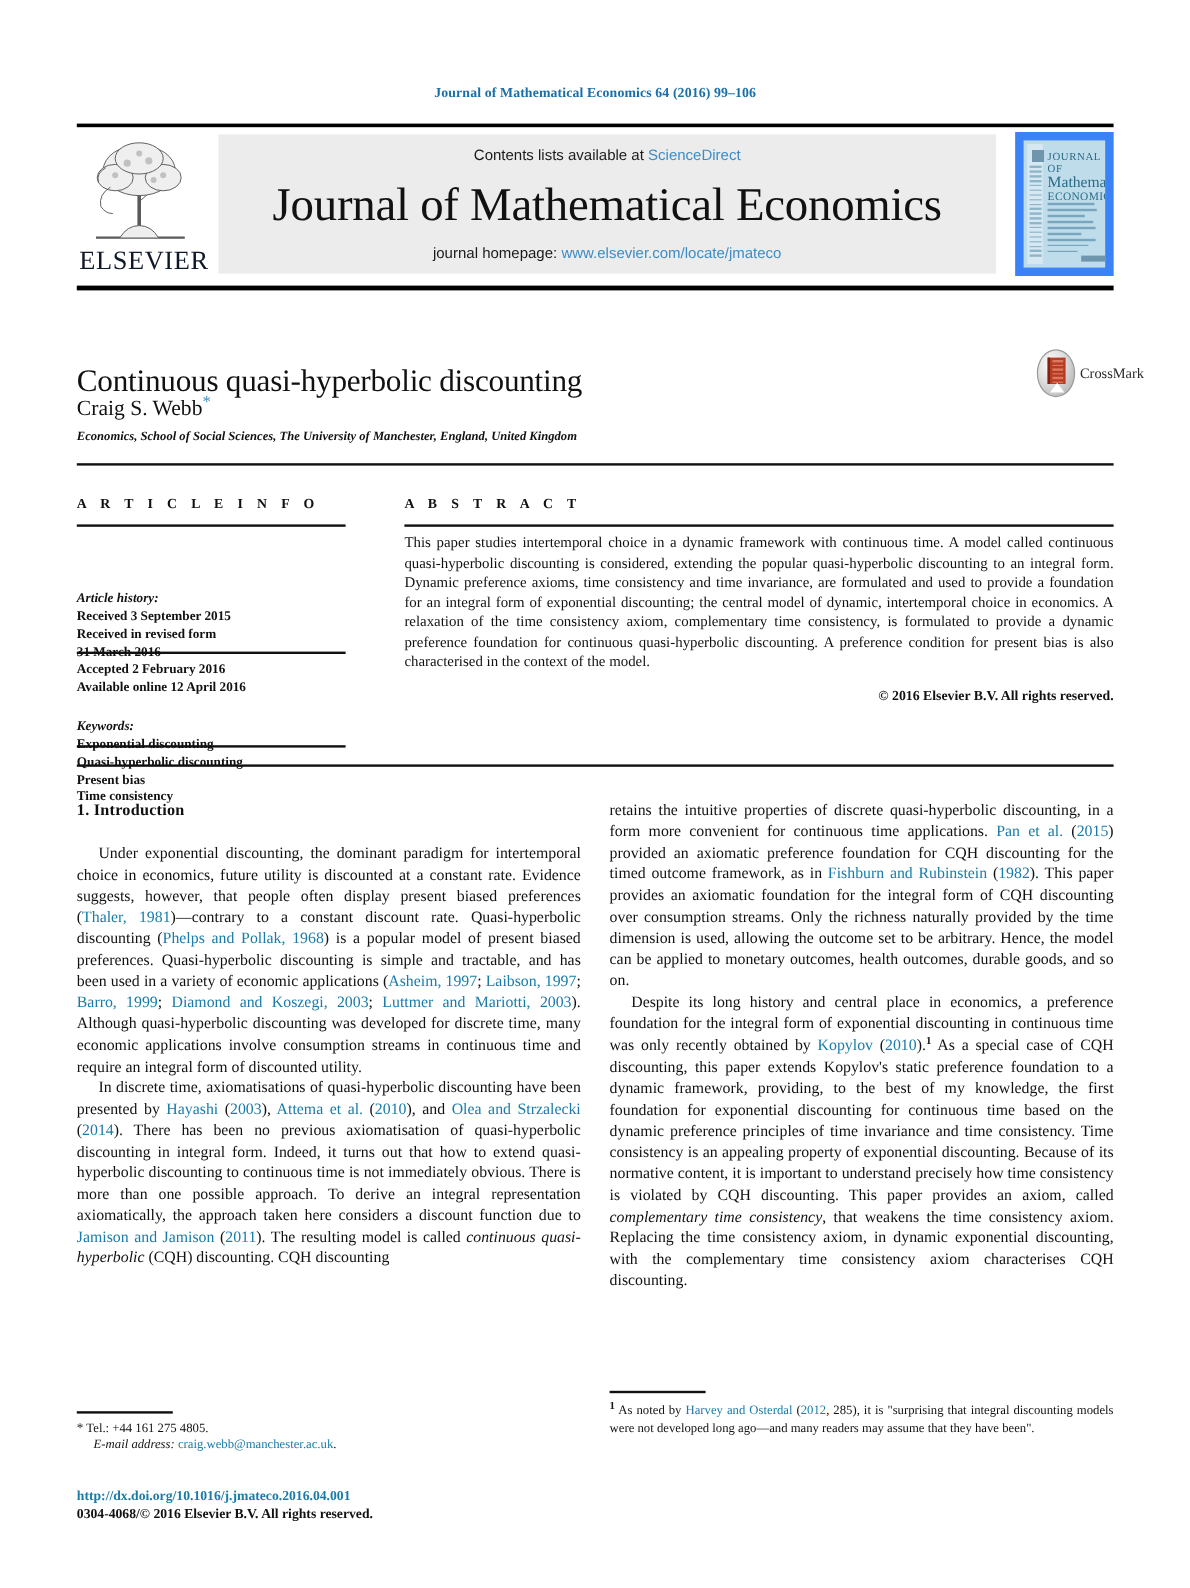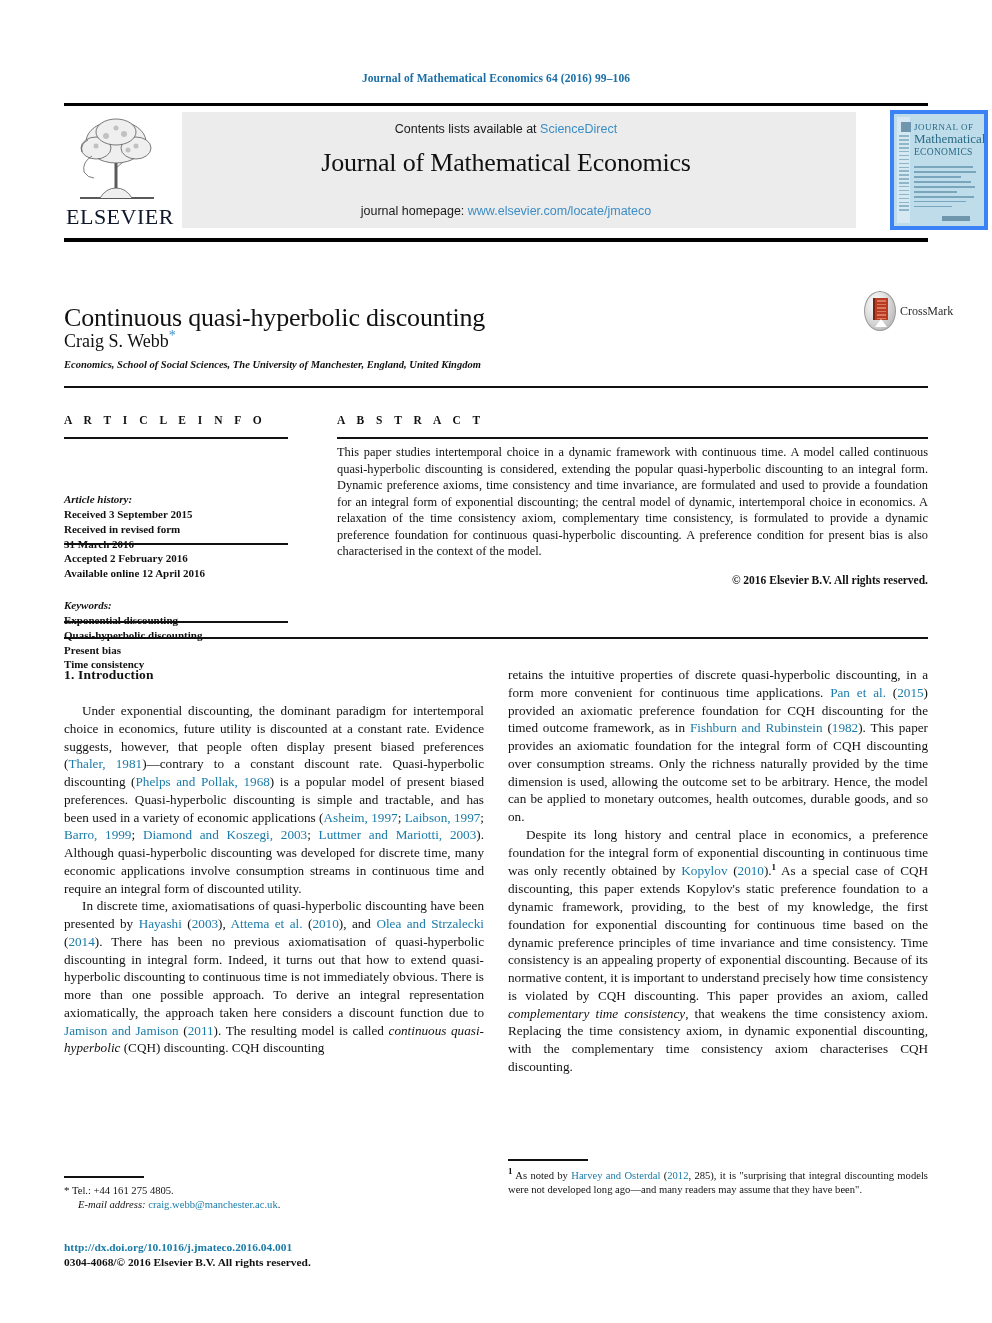--- a/index.html
+++ b/index.html
@@ -60,67 +60,65 @@
     font-size: 22px;
     letter-spacing: 0.5px;
     color: #0f172a;
   }
 
   .masthead-box {
     position: absolute;
     left: 182px; top: 112px;
     width: 648px; height: 116px;
     background: #ececec;
-    padding-left: 26px;
   }
   .contents-line {
     position: absolute;
     left: 0; top: 10px;
     width: 648px;
     text-align: center;
     font-family: "Liberation Sans", sans-serif;
     font-size: 12.5px;
     color: #1a1a1a;
   }
   .contents-line .sd {
     color: #3c8dc5;
   }
   .journal-title {
     position: absolute;
     left: 0; top: 36px;
     width: 648px;
     text-align: center;
     font-family: "Liberation Serif", serif;
-    font-size: 26px;
+    font-size: 39px;
     color: #111;
     letter-spacing: -0.2px;
   }
   .homepage-line {
     position: absolute;
     left: 0; top: 92px;
     width: 648px;
     text-align: center;
     font-family: "Liberation Sans", sans-serif;
     font-size: 12.5px;
     color: #1a1a1a;
   }
   .homepage-line .url {
     color: #3c8dc5;
   }
 
   
   .cover {
     position: absolute;
     left: 846px; top: 110px;
-    width: 98px; height: 120px;
+    width: 82px; height: 120px;
     background: #bfdcea;
-    border: 4px solid #3b82f6;
+    border: 7px solid #3b82f6;
     box-sizing: border-box;
     overflow: hidden;
-    margin-left: 44px;
   }
   .cover-strip {
     position: absolute;
     left: 3px; top: 3px;
     width: 13px; bottom: 3px;
     background: #d6e9f3;
   }
   .cover-strip .ln {
     height: 1.5px;
     margin: 2.4px 1.5px;

